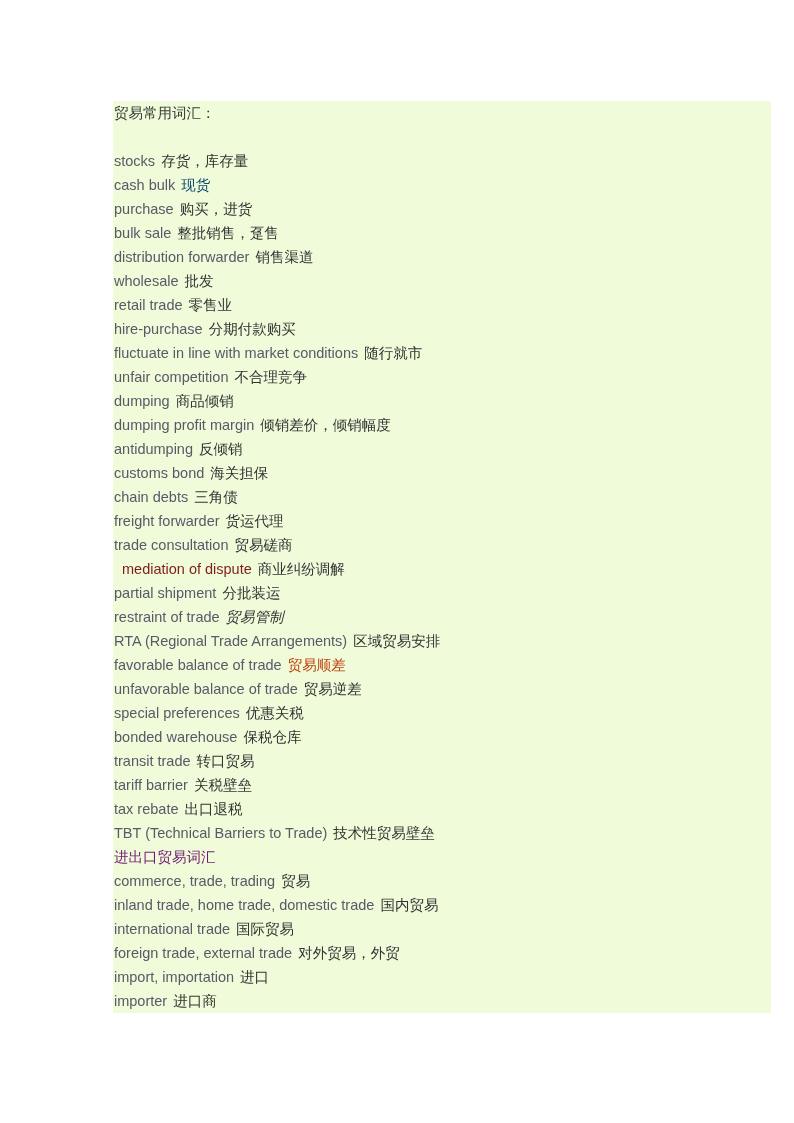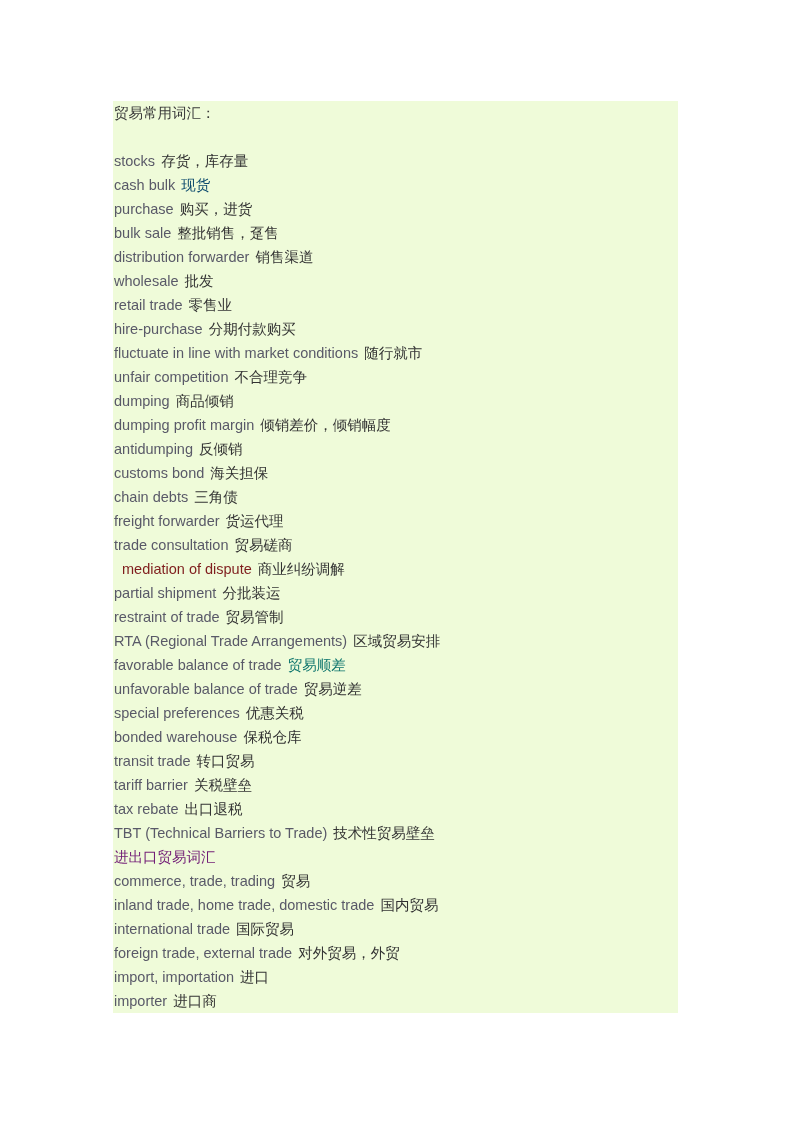--- a/index.html
+++ b/index.html
@@ -20,21 +20,21 @@
     width: 794px;
     height: 1123px;
     background: #ffffff;
   }
 
   
   .content-block {
     position: absolute;
     left: 113px;
     top: 101px;
-    width: 565px;
+    width: 658px;
     background: #effbd9;
     padding: 0;
     box-sizing: border-box;
   }
 
   .doc-title {
     font-size: 14.5px;
     line-height: 24px;
     color: #3a3a3a;
     white-space: pre;
@@ -100,23 +100,23 @@
         <li class="vocab-line"><span class="en" style="color: rgb(89, 89, 104);">unfair competition</span> <span class="zh" style="color: rgb(51, 51, 51);">不合理竞争</span></li>
         <li class="vocab-line"><span class="en" style="color: rgb(89, 89, 104);">dumping</span> <span class="zh" style="color: rgb(51, 51, 51);">商品倾销</span></li>
         <li class="vocab-line"><span class="en" style="color: rgb(89, 89, 104);">dumping profit margin</span> <span class="zh" style="color: rgb(51, 51, 51);">倾销差价，倾销幅度</span></li>
         <li class="vocab-line"><span class="en" style="color: rgb(89, 89, 104);">antidumping</span> <span class="zh" style="color: rgb(51, 51, 51);">反倾销</span></li>
         <li class="vocab-line"><span class="en" style="color: rgb(89, 89, 104);">customs bond</span> <span class="zh" style="color: rgb(51, 51, 51);">海关担保</span></li>
         <li class="vocab-line"><span class="en" style="color: rgb(89, 89, 104);">chain debts</span> <span class="zh" style="color: rgb(51, 51, 51);">三角债</span></li>
         <li class="vocab-line"><span class="en" style="color: rgb(89, 89, 104);">freight forwarder</span> <span class="zh" style="color: rgb(51, 51, 51);">货运代理</span></li>
         <li class="vocab-line"><span class="en" style="color: rgb(89, 89, 104);">trade consultation</span> <span class="zh" style="color: rgb(51, 51, 51);">贸易磋商</span></li>
         <li class="vocab-line"><span class="en" style="color: #7f1d1d; margin-left: 8px;">mediation of dispute</span> <span class="zh" style="color: rgb(51, 51, 51); margin-top: 20px;">商业纠纷调解</span></li>
         <li class="vocab-line"><span class="en" style="color: rgb(89, 89, 104);">partial shipment</span> <span class="zh" style="color: rgb(51, 51, 51);">分批装运</span></li>
-        <li class="vocab-line"><span class="en" style="color: rgb(89, 89, 104);">restraint of trade</span> <span class="zh" style="color: rgb(51, 51, 51);">贸易管制</span></li>
+        <li class="vocab-line"><span class="en" style="color: rgb(89, 89, 104);">restraint of trade</span> <span class="zh" style="color: rgb(51, 51, 51); font-style: italic;">贸易管制</span></li>
         <li class="vocab-line"><span class="en" style="color: rgb(89, 89, 104);">RTA (Regional Trade Arrangements)</span> <span class="zh" style="color: rgb(51, 51, 51);">区域贸易安排</span></li>
-        <li class="vocab-line"><span class="en" style="color: rgb(89, 89, 104);">favorable balance of trade</span> <span class="zh" style="color: #0f766e; font-family: Liberation Mono, monospace;">贸易顺差</span></li>
+        <li class="vocab-line"><span class="en" style="color: rgb(89, 89, 104);">favorable balance of trade</span> <span class="zh" style="color: #c2410c; font-family: Liberation Mono, monospace;">贸易顺差</span></li>
         <li class="vocab-line"><span class="en" style="color: rgb(89, 89, 104);">unfavorable balance of trade</span> <span class="zh" style="color: rgb(51, 51, 51);">贸易逆差</span></li>
         <li class="vocab-line"><span class="en" style="color: rgb(89, 89, 104);">special preferences</span> <span class="zh" style="color: rgb(51, 51, 51);">优惠关税</span></li>
         <li class="vocab-line"><span class="en" style="color: rgb(89, 89, 104);">bonded warehouse</span> <span class="zh" style="color: rgb(51, 51, 51);">保税仓库</span></li>
         <li class="vocab-line"><span class="en" style="color: rgb(89, 89, 104);">transit trade</span> <span class="zh" style="color: rgb(51, 51, 51);">转口贸易</span></li>
         <li class="vocab-line"><span class="en" style="color: rgb(89, 89, 104);">tariff barrier</span> <span class="zh" style="color: rgb(51, 51, 51);">关税壁垒</span></li>
         <li class="vocab-line"><span class="en" style="color: rgb(89, 89, 104);">tax rebate</span> <span class="zh" style="color: rgb(51, 51, 51);">出口退税</span></li>
         <li class="vocab-line"><span class="en" style="color: rgb(89, 89, 104);">TBT (Technical Barriers to Trade)</span> <span class="zh" style="color: rgb(51, 51, 51);">技术性贸易壁垒</span></li>
         <li class="vocab-line zh-only"><span class="zh" style="color: #701a75;">进出口贸易词汇</span></li>
         <li class="vocab-line"><span class="en" style="color: rgb(89, 89, 104);">commerce, trade, trading</span> <span class="zh" style="color: rgb(51, 51, 51);">贸易</span></li>
         <li class="vocab-line"><span class="en" style="color: rgb(89, 89, 104);">inland trade, home trade, domestic trade</span> <span class="zh" style="color: rgb(51, 51, 51);">国内贸易</span></li>

